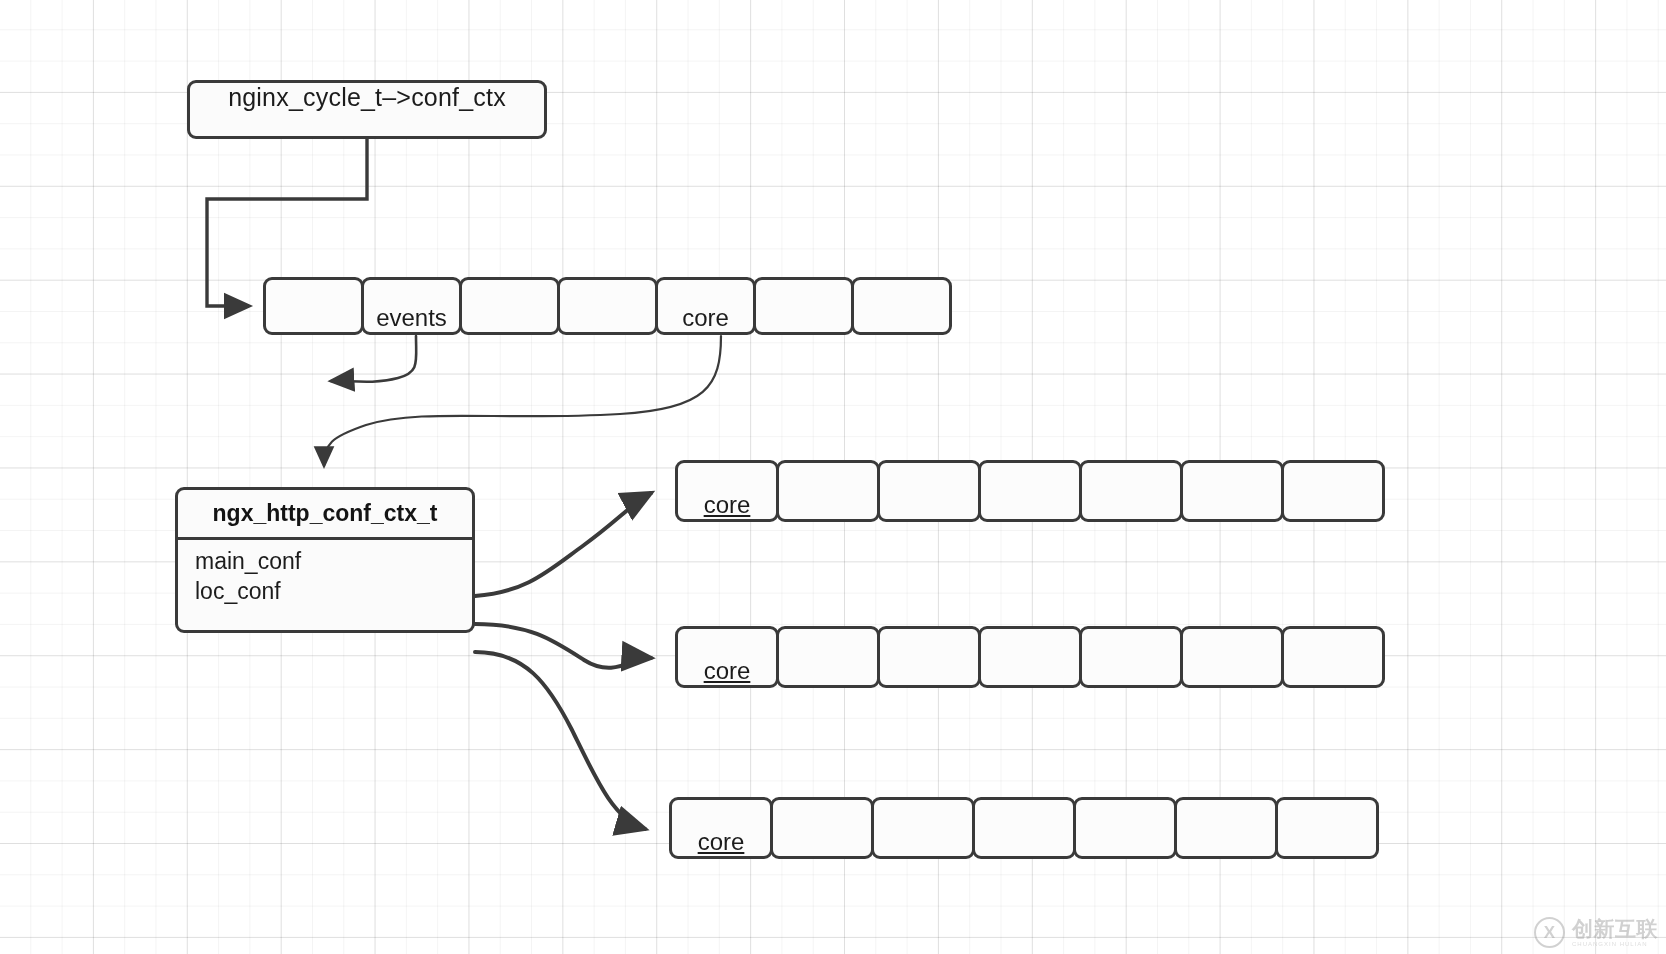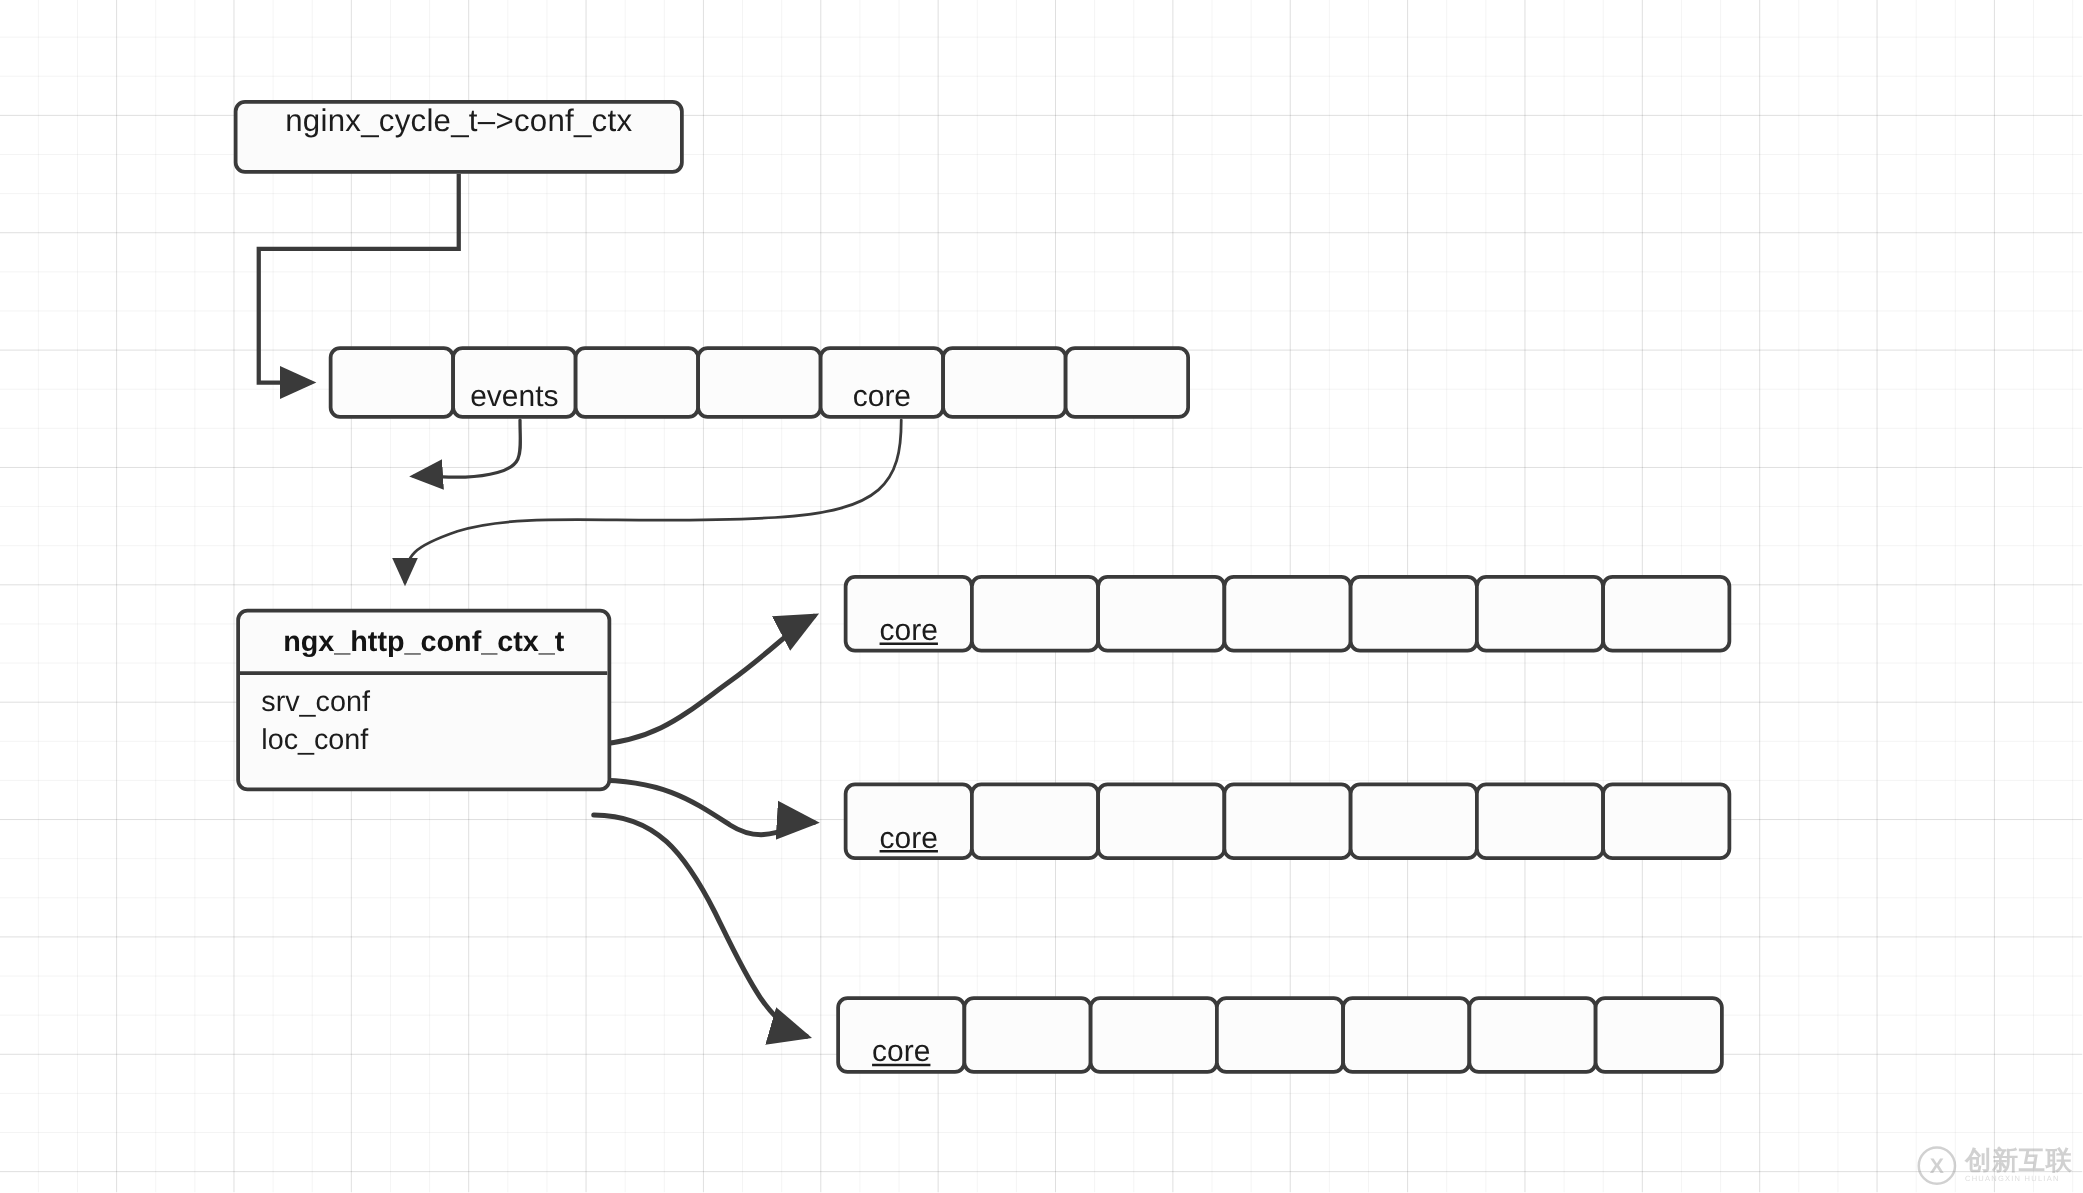--- a/index.html
+++ b/index.html
@@ -81,21 +81,21 @@
   #conf-array .cell { width: 101px; }
 
   #core-array-1 { left: 675px; top: 460px; height: 62px; }
   #core-array-2 { left: 675px; top: 626px; height: 62px; }
   #core-array-3 { left: 669px; top: 797px; height: 62px; }
   .core-array .cell { width: 104px; text-decoration: underline; }
 
   
   #ctx-box {
     position: absolute;
-    left: 189px;
+    left: 175px;
     top: 487px;
     width: 300px;
     height: 146px;
     box-sizing: border-box;
     background: #fbfbfb;
     border: 3px solid #3a3a3a;
     border-radius: 9px;
     z-index: 3;
     display: flex;
     flex-direction: column;
@@ -220,21 +220,21 @@
       <span></span>
     </div>
     <div class="cell">
       <span></span>
     </div>
   </div>
 
   <div id="ctx-box">
     <div class="title">ngx_http_conf_ctx_t</div>
     <div class="fields">
-      <div class="field">srv_conf</div>
+      <div class="field">main_conf</div>
       <div class="field">loc_conf</div>
     </div>
   </div>
 
   <div id="core-array-1" class="array core-array">
     <div class="cell">
       <span>core</span>
     </div>
     <div class="cell">
       <span></span>

